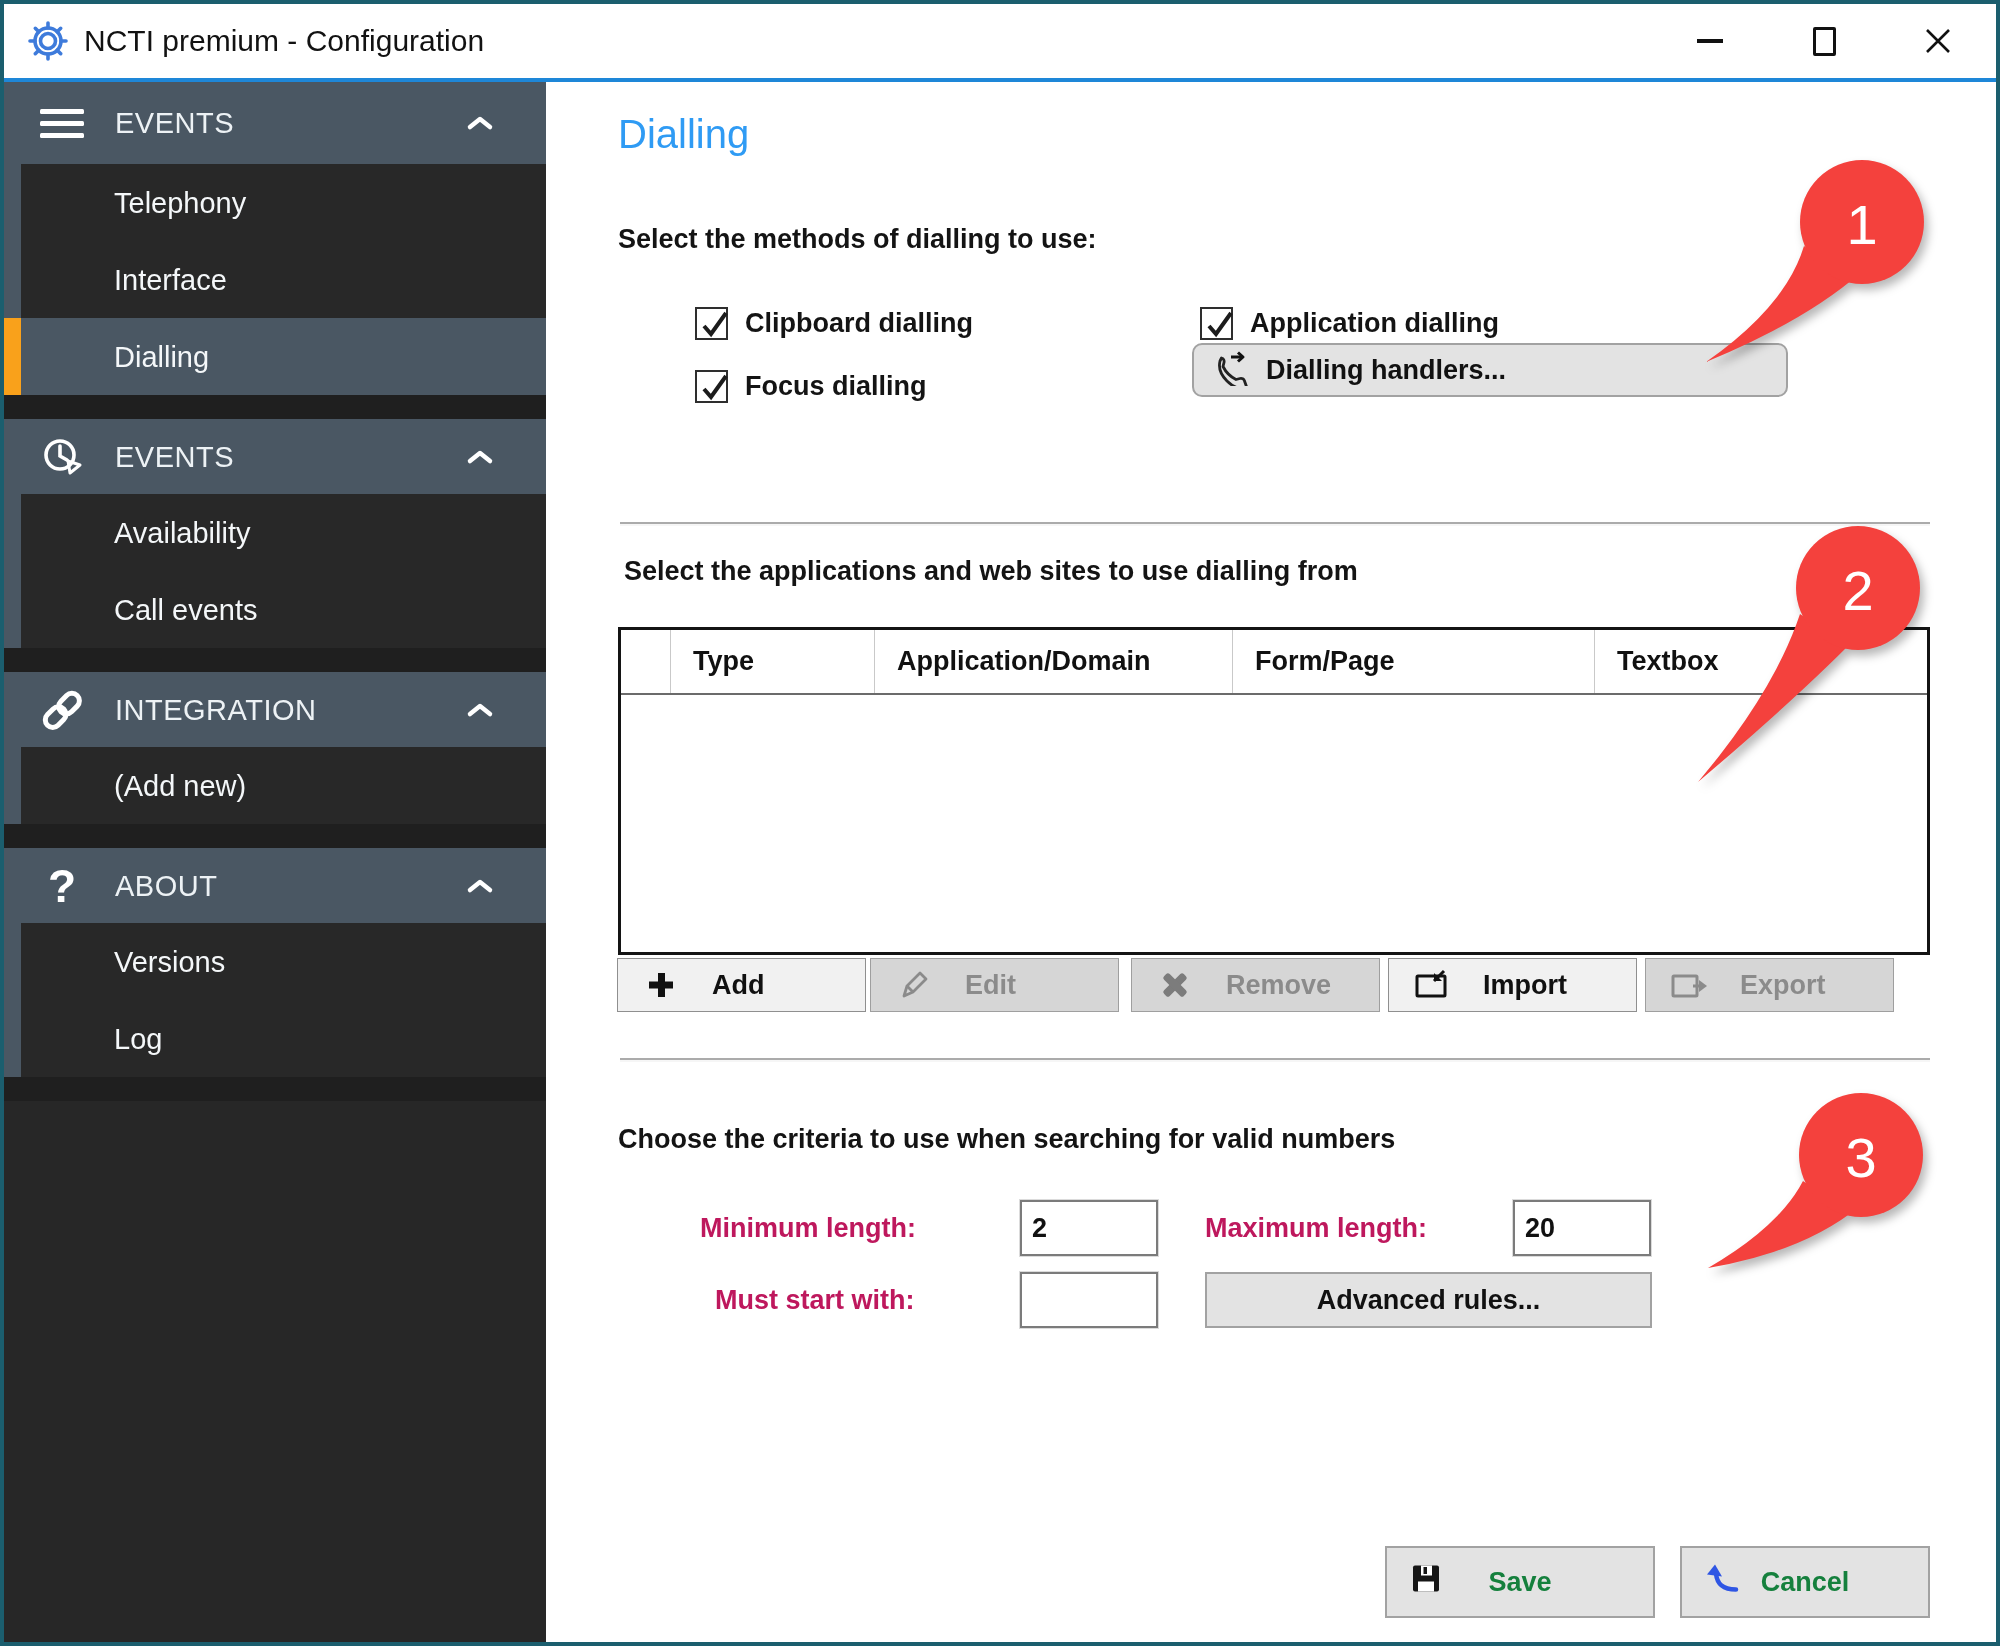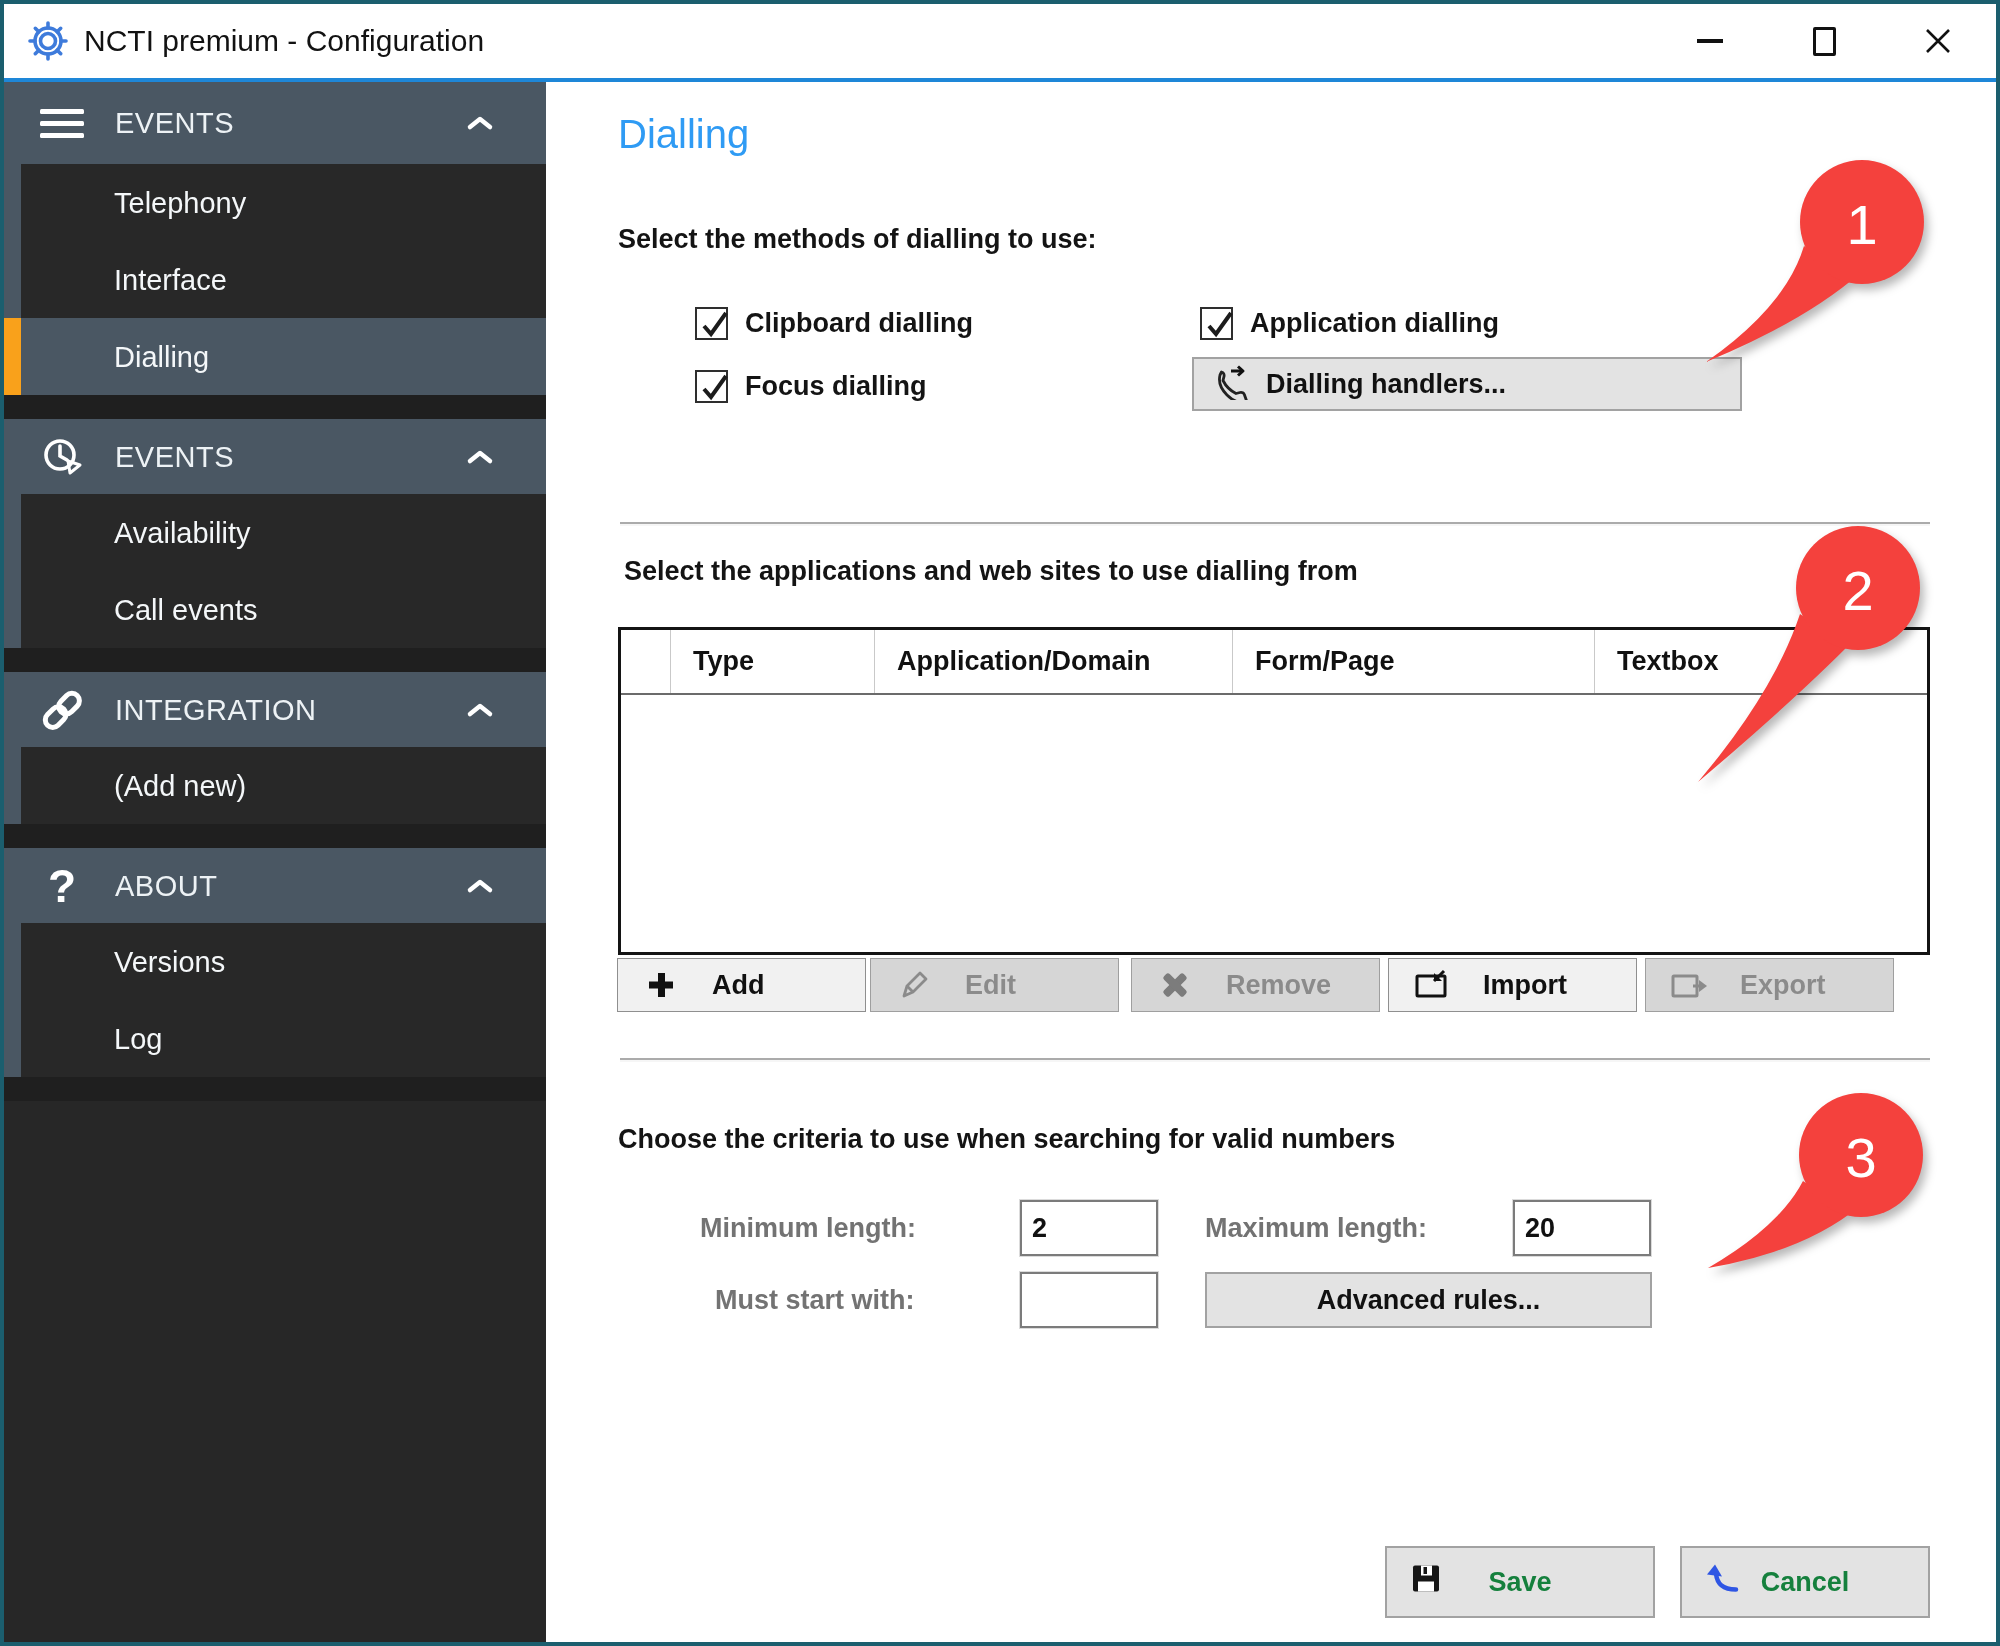--- a/index.html
+++ b/index.html
@@ -43,21 +43,21 @@
   .page-title{position:absolute;left:72px;top:30px;font-size:40px;font-weight:400;color:#2F9BF4;}
   .sec-head{position:absolute;font-size:27px;font-weight:600;color:#141414;white-space:nowrap;}
   .h-methods{left:72px;top:142px;}
   .h-apps{left:72px;top:474px;margin-left:6px;}
   .h-criteria{left:72px;top:1042px;}
   .cb{position:absolute;width:33px;height:33px;background:#fff;border:2px solid #2E2E2E;}
   .cb svg{overflow:visible;position:absolute;left:0;top:0;}
   .cb-lbl{position:absolute;height:33px;line-height:33px;font-size:27px;font-weight:600;color:#141414;white-space:nowrap;}
   .gbtn{position:absolute;background:#E3E3E3;border:2px solid #A2A2A2;display:flex;align-items:center;
     font-size:27px;font-weight:600;color:#111;cursor:default;padding:0;}
-  .btn-handlers{left:646px;top:275px;width:550px;height:54px;}
+  .btn-handlers{left:646px;top:261px;width:596px;height:54px;border-radius:10px;}
   .btn-handlers .ic{margin-left:16px;}
   .btn-handlers .t{margin-left:18px;}
   .divider{position:absolute;height:2px;background:#ABABAB;box-shadow:0 2px 0 #F6F6F6;}
   .div1{left:74px;top:440px;width:1310px;}
   .div2{left:74px;top:976px;width:1310px;}
   
   .apps-table{position:absolute;left:72px;top:545px;width:1312px;height:328px;border:3px solid #141414;background:#fff;}
   .thead{display:flex;height:65px;border-bottom:2px solid #6B6B6B;}
   .th{height:100%;border-right:1px solid #C9C9C9;display:flex;align-items:center;padding-left:22px;
     font-size:27px;font-weight:600;color:#111;white-space:nowrap;}
@@ -66,21 +66,21 @@
   .tbody{position:absolute;left:0;right:0;top:67px;bottom:0;background:#fff;}
   
   .tbtn{position:absolute;top:876px;width:249px;height:54px;display:flex;align-items:center;
     font-size:27px;font-weight:600;cursor:default;padding:0;}
   .tbtn .ic{margin-left:24px;width:38px;display:flex;justify-content:center;}
   .tbtn .t{margin-left:32px;}
   .tbtn.on{background:#F1F1F1;border:1px solid #8F8F8F;color:#111;}
   .tbtn.off{background:#D6D6D6;border:1px solid #9F9F9F;color:#8B8B8B;}
   .b-add{left:71px;} .b-edit{left:324px;} .b-remove{left:585px;} .b-import{left:842px;} .b-export{left:1099px;}
   
-  .crit-lbl{position:absolute;height:56px;line-height:56px;font-size:27px;font-weight:600;color:#737373;white-space:nowrap;}
+  .crit-lbl{position:absolute;height:56px;line-height:56px;font-size:27px;font-weight:600;color:#be185d;white-space:nowrap;}
   .l-min{left:154px;top:1118px;} .l-max{left:659px;top:1118px;} .l-start{left:169px;top:1190px;}
   .tb{position:absolute;width:138px;height:56px;border:2px solid #7B7B7B;box-shadow:0 0 0 1px #DBDBDB;
     font-family:"Liberation Sans",sans-serif;font-size:27px;font-weight:600;color:#111;padding:0 0 0 10px;background:#fff;}
   .in-min{left:474px;top:1118px;} .in-max{left:967px;top:1118px;} .in-start{left:474px;top:1190px;}
   .btn-adv{left:659px;top:1190px;width:447px;height:56px;justify-content:center;}
   
   .fbtn{position:absolute;top:1464px;height:72px;background:#E3E3E3;border:2px solid #A2A2A2;
     font-size:27px;font-weight:600;color:#15803d;cursor:default;padding-left:37px;}
   .fbtn .ic{position:absolute;left:22px;top:50%;transform:translateY(-50%);}
   .fbtn .t{position:absolute;left:0;right:0;top:0;bottom:0;display:flex;align-items:center;justify-content:center;}

